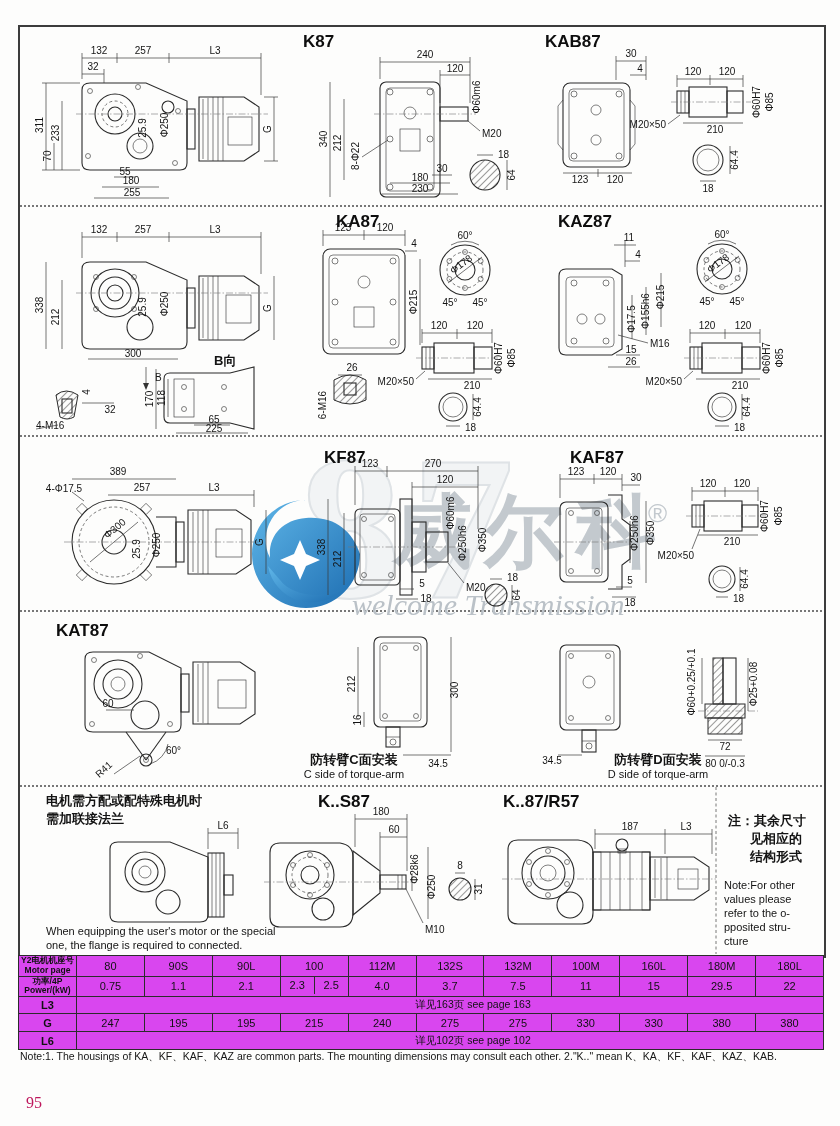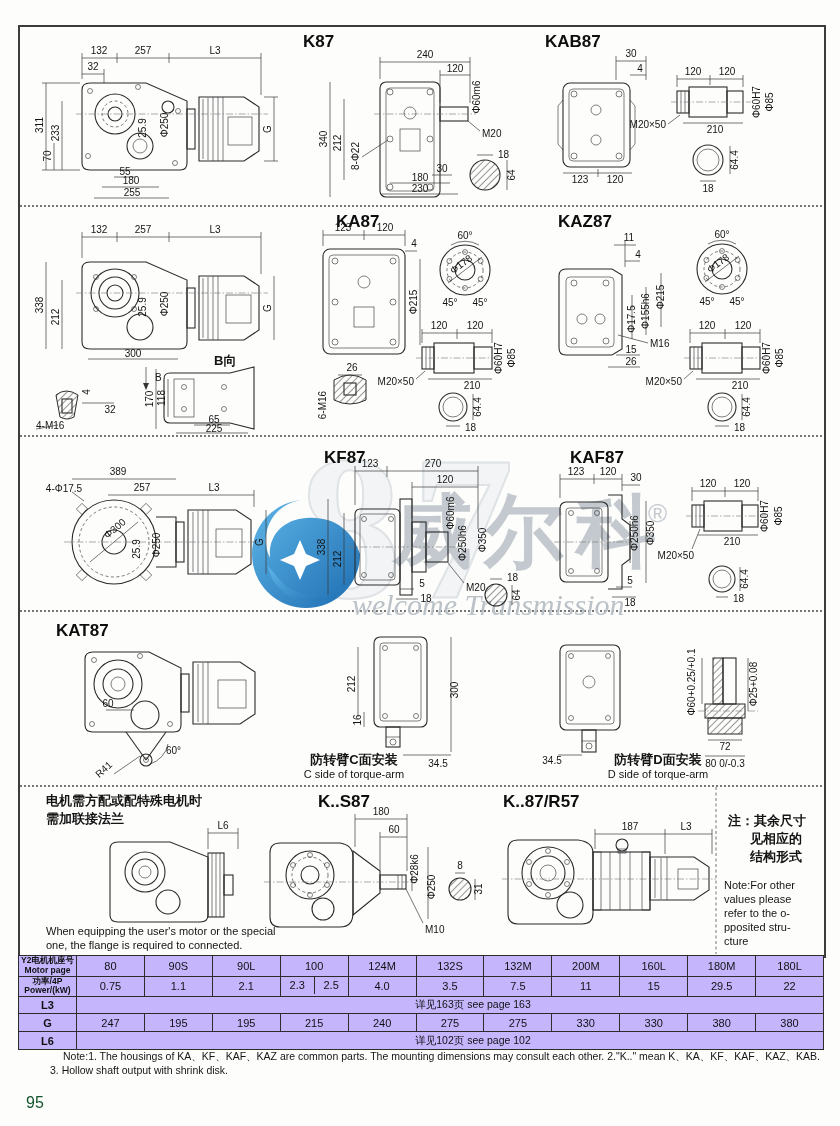--- a/index.html
+++ b/index.html
@@ -21,34 +21,34 @@
   .en{font-size:11px;fill:#141414;}
   
   .wm{position:absolute;z-index:1;pointer-events:none;}
   .wm-num{left:299px;top:425px;font:700 205px "Liberation Serif",serif;color:#f2f4f5;
           -webkit-text-stroke:2px #dfe3e6;letter-spacing:10px;line-height:1;}
   .wm-cn{left:392px;top:492px;font-size:80px;font-weight:bold;color:#c3c9ce;letter-spacing:12px;line-height:1;}
   .wm-reg{left:648px;top:498px;font-size:26px;color:#c3c9ce;}
   .wm-en{left:352px;top:588px;font:italic 30px "Liberation Serif",serif;color:#bac1c7;}
   
   .dimtable{position:absolute;left:18px;top:955px;width:806px;height:91px;border-collapse:collapse;
-            table-layout:fixed;z-index:2;background:#c4b5fd;}
+            table-layout:fixed;z-index:2;background:#d946ef;}
   .dimtable td{border:1.2px solid #2c2c2c;text-align:center;vertical-align:middle;padding:0;
                font-size:11px;color:#111;}
   .dimtable .hc div{font-size:8.5px;line-height:1.15;font-weight:bold;}
   .dimtable .lbl{font-size:11px;font-weight:bold;}
   .notecell{text-align:center;padding-left:46px !important;font-size:10.5px !important;}
   .splitcell{display:flex;height:100%;align-items:flex-start;}
   .splitcell span{flex:1;line-height:17px;}
   .splitcell span:first-child{border-right:1.2px solid #2c2c2c;}
   .notes{position:absolute;left:20px;top:1050px;width:800px;z-index:2;color:#151515;}
   .notes .n1{font-size:10.5px;font-weight:bold;margin-bottom:2px;}
-  .notes .n2{font-size:10.5px;text-align:right;}
+  .notes .n2{font-size:10.5px;}
   .notes .n3{font-size:10.5px;margin-left:30px;}
-  .pagenum{position:absolute;left:26px;top:1094px;font-size:16px;color:#14532d;z-index:2;}
+  .pagenum{position:absolute;left:26px;top:1094px;font-size:16px;color:#be185d;z-index:2;font-family:Liberation Serif, serif;}
 </style>
 </head>
 <body>
 
 <div class="page">
 
   <div class="wm wm-num">87</div>
   <div class="wm" style="left:248px;top:496px;width:116px;height:116px;">
     <svg width="116" height="116" viewBox="0 0 116 116">
       <defs>
@@ -847,44 +847,44 @@
     <tbody>
         <tr style="height:19px">
       <td class="hc">
         <div>Y2电机机座号</div>
         <div>Motor page</div>
       </td>
       <td>80</td>
       <td>90S</td>
       <td>90L</td>
       <td>100</td>
-      <td>124M</td>
+      <td>112M</td>
       <td>132S</td>
       <td>132M</td>
-      <td>200M</td>
+      <td>100M</td>
       <td>160L</td>
       <td>180M</td>
       <td>180L</td>
     </tr>
     <tr style="height:19px">
       <td class="hc">
         <div>功率/4P</div>
         <div>Power/(kW)</div>
       </td>
       <td>0.75</td>
       <td>1.1</td>
       <td>2.1</td>
       <td>
         <div class="splitcell">
           <span>2.3</span>
           <span>2.5</span>
         </div>
       </td>
       <td>4.0</td>
-      <td>3.5</td>
+      <td>3.7</td>
       <td>7.5</td>
       <td>11</td>
       <td>15</td>
       <td>29.5</td>
       <td>22</td>
     </tr>
     <tr style="height:17px">
       <td class="lbl">L3</td>
       <td class="notecell" colspan="11">详见163页  see page 163</td>
     </tr>
@@ -904,17 +904,16 @@
     </tr>
     <tr style="height:18px">
       <td class="lbl">L6</td>
       <td class="notecell" colspan="11">详见102页  see page 102</td>
     </tr>
   </tbody>
     </table>
 
   <div class="notes">
     <div class="n2">Note:1. The housings of KA、KF、KAF、KAZ are common parts. The mounting dimensions may consult each other.  2."K.." mean K、KA、KF、KAF、KAZ、KAB.</div>
-    <div class="n3">3. Hollow shaft output with shrink disk.</div>
   </div>
 
   <div class="pagenum">95</div>
 </div>
 
 </body></html>

